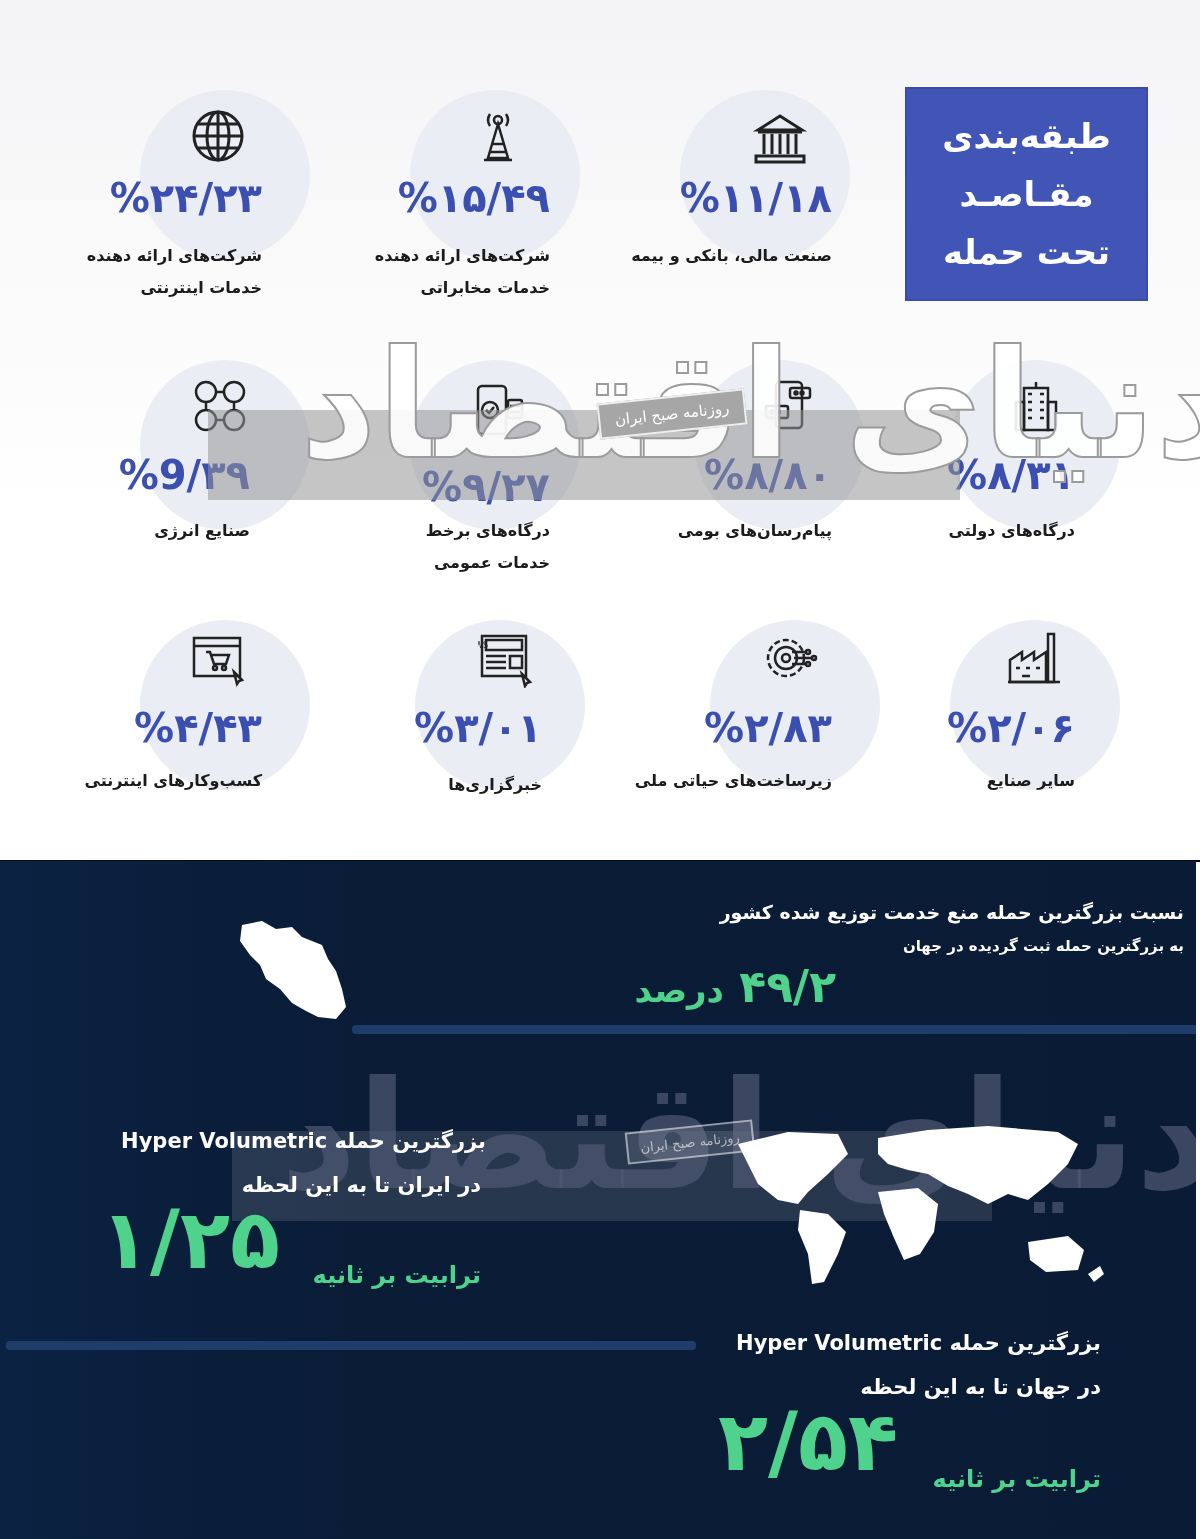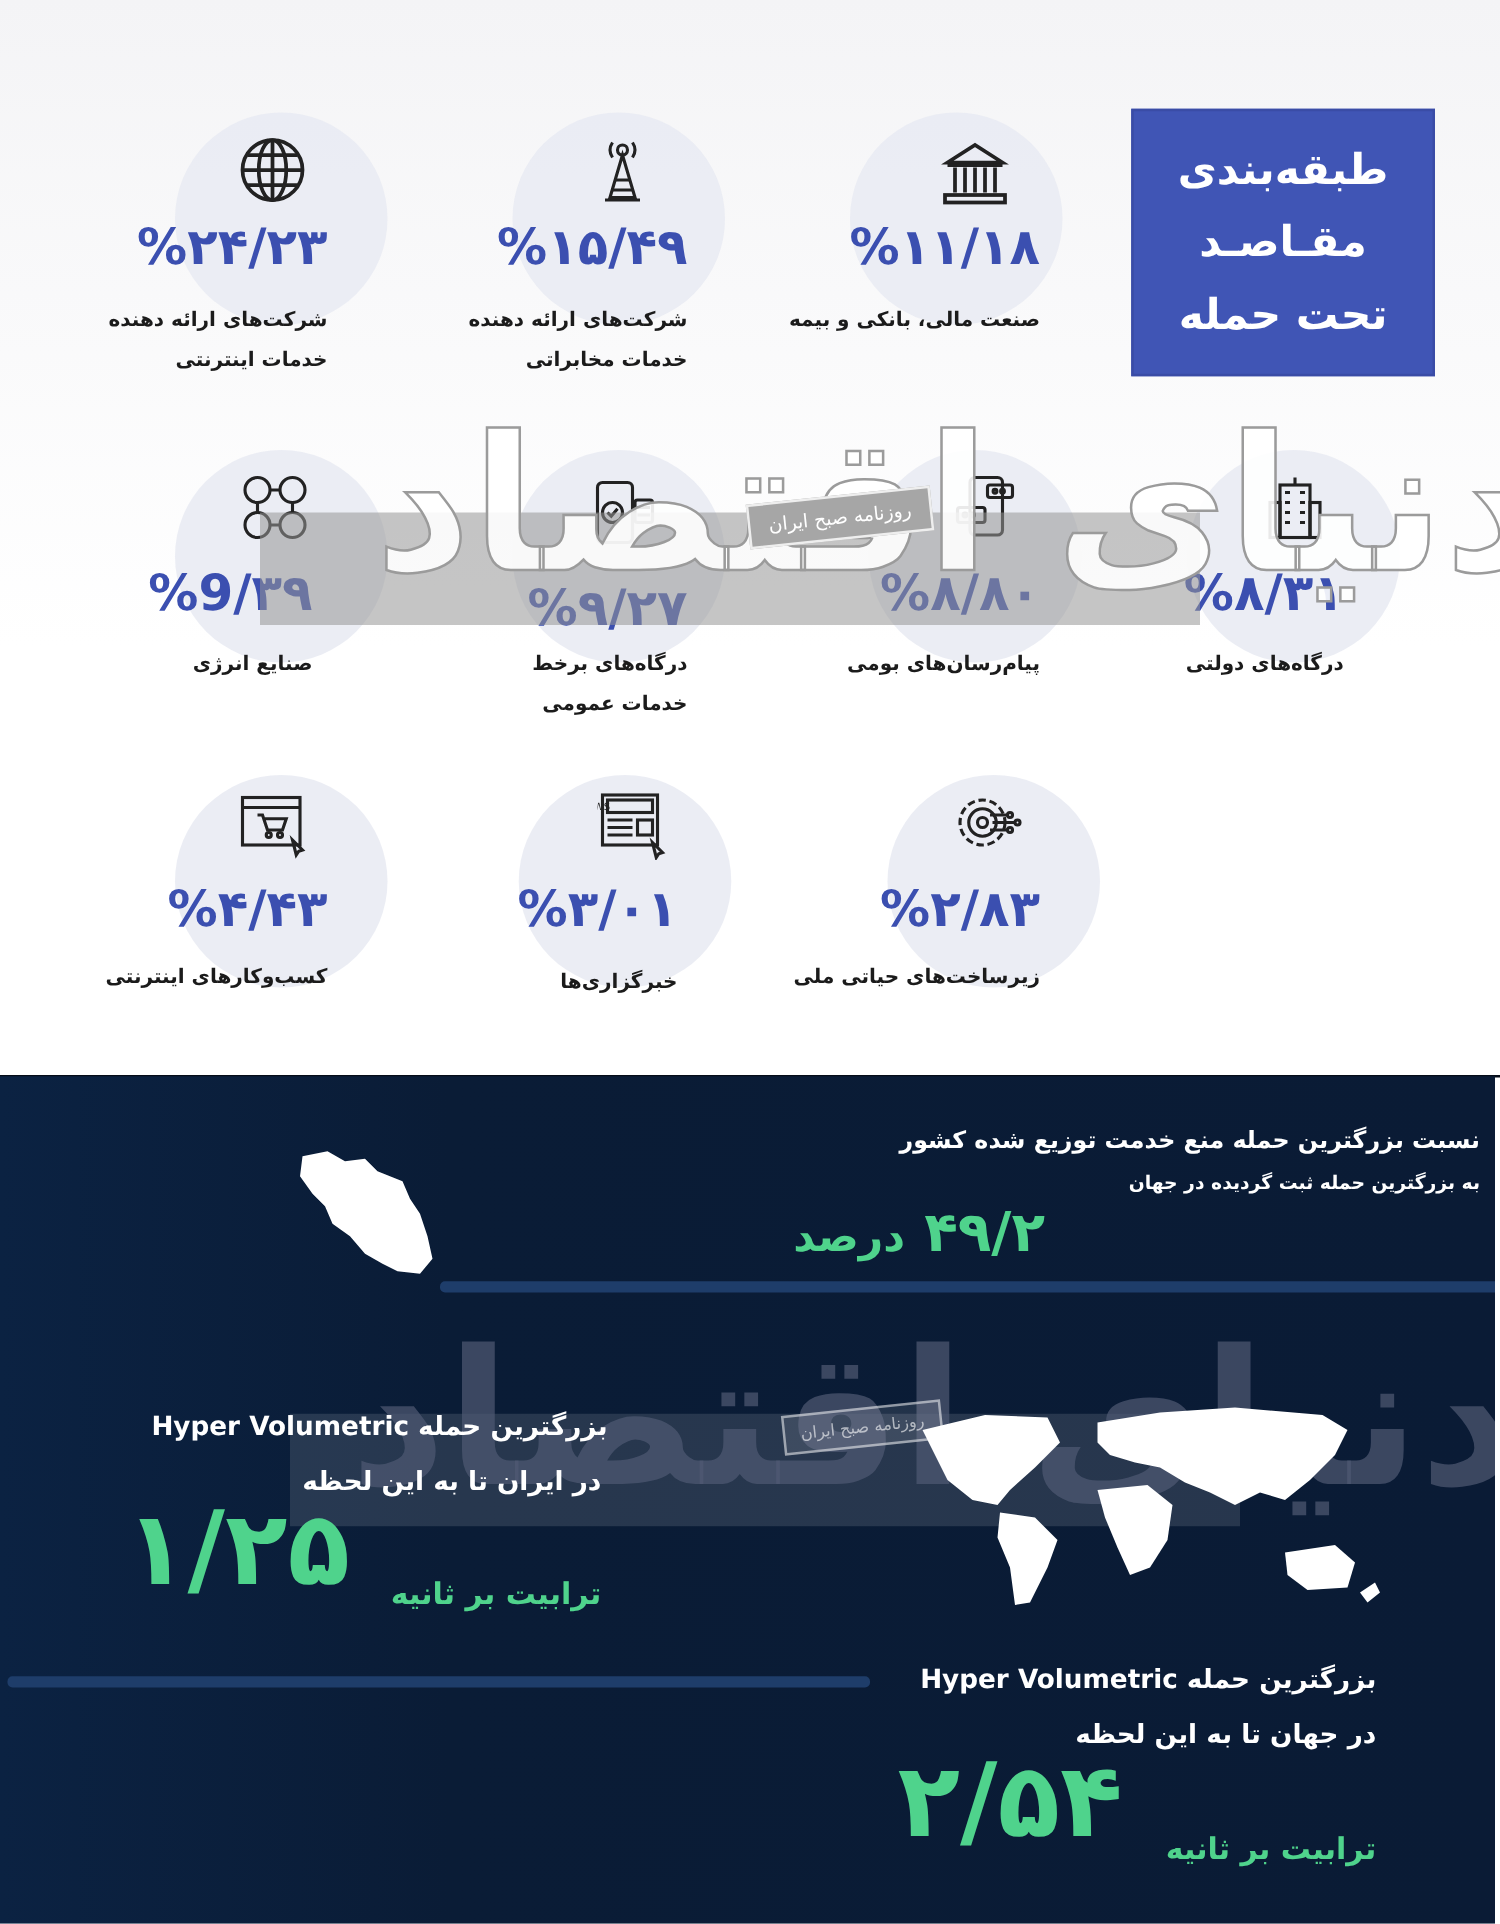--- a/index.html
+++ b/index.html
@@ -193,20 +193,35 @@
           <line x1="42" y1="24" x2="42" y2="32"></line>
           <line x1="24" y1="42" x2="32" y2="42"></line>
         </svg>
     </div>
     <div class="value" style="right:60px;top:92px;">%9/۳۹</div>
     <div class="label" style="right:60px;top:155px;">
       <div>صنایع انرژی</div>
     </div>
   </div>
 
+  <div class="cell" style="left:880px;top:620px;">
+    <div class="disc" style="left:70px;top:0;"></div>
+    <div class="icon" style="left:126px;top:10px;">
+      <svg viewBox="0 0 56 56" fill="none" stroke="#222" stroke-width="2.5">
+          <path d="M4 52 V30 L16 22 V30 L28 22 V30 L40 22 V52 Z"></path>
+          <rect x="42" y="4" width="6" height="48"></rect>
+          <line x1="2" y1="52" x2="54" y2="52"></line>
+          <path d="M10 38h4M20 38h4M30 38h4M16 46h8"></path>
+        </svg>
+    </div>
+    <div class="value" style="right:55px;top:85px;">%۲/۰۶</div>
+    <div class="label" style="right:55px;top:145px;">
+      <div>سایر صنایع</div>
+    </div>
+  </div>
 
   <div class="cell" style="left:600px;top:620px;">
     <div class="disc" style="left:110px;top:0;"></div>
     <div class="icon" style="left:162px;top:10px;">
       <svg viewBox="0 0 56 56" fill="none" stroke="#222" stroke-width="2.5">
           <circle cx="24" cy="28" r="18" stroke-dasharray="6 3"></circle>
           <circle cx="24" cy="28" r="11"></circle>
           <circle cx="24" cy="28" r="4"></circle>
           <path d="M30 22 h14 M32 28 h18 M30 34 h14"></path>
           <circle cx="46" cy="22" r="2"></circle>

